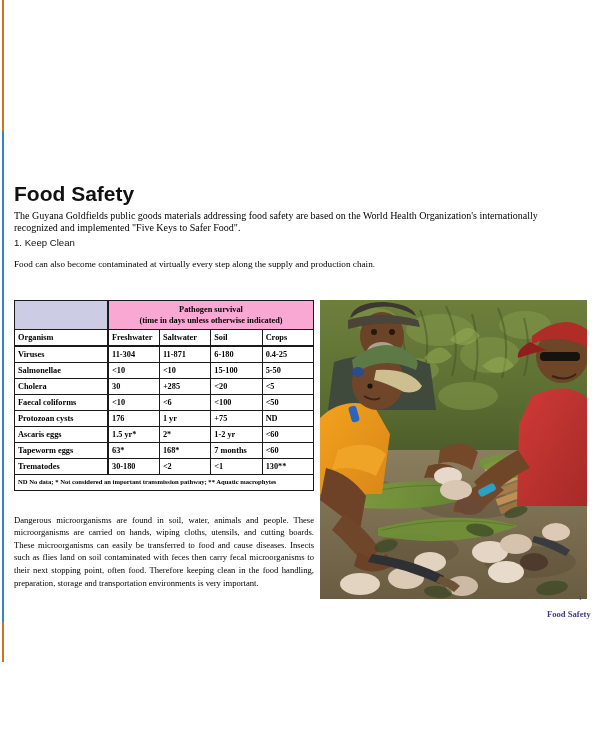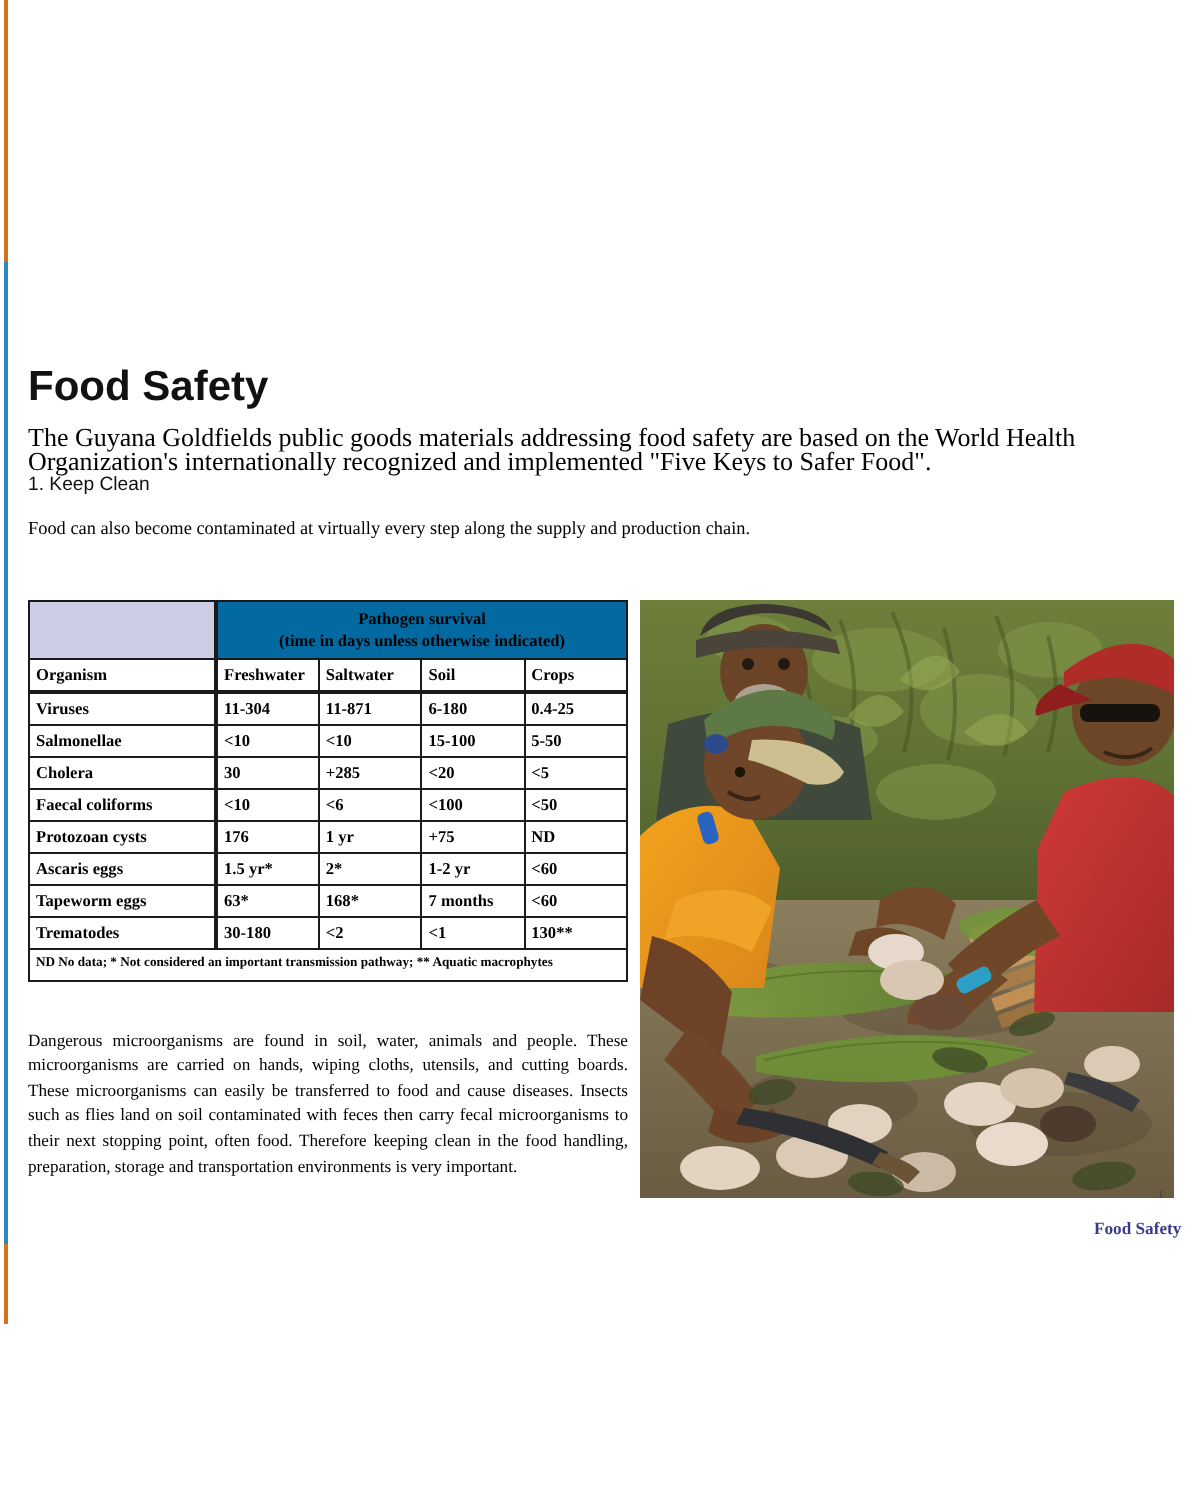--- a/index.html
+++ b/index.html
@@ -50,21 +50,21 @@
     font-weight: bold;
     font-size: 21px;
     letter-spacing: 0px;
     color: #111111;
   }
 
   #intro-paragraph {
     position: absolute;
     left: 14px; top: 184px;
     width: 566px;
-    font-size: 13px;
+    font-size: 10px;
     line-height: 12.3px;
     text-align: left;
   }
 
   #section-heading {
     position: absolute;
     left: 14px; top: 221px;
     font-family: "Liberation Sans", sans-serif;
     font-weight: normal;
     font-size: 9.6px;
@@ -105,21 +105,21 @@
     vertical-align: middle;
     height: 11px;
     overflow: hidden;
     white-space: nowrap;
   }
   #pathogen-table th.head-blank {
     background: #ccccE4;
     border-right: 2px solid #1a1a1a;
   }
   #pathogen-table th.head-span {
-    background: #0369a1;
+    background: #f9a8d4;
     text-align: center;
     font-weight: bold;
     font-size: 8.3px;
     line-height: 11px;
     padding: 3px 2px;
   }
   #pathogen-table td.col-organism {
     border-right: 2px solid #1a1a1a;
   }
   #pathogen-table tr.subhead-row td {

